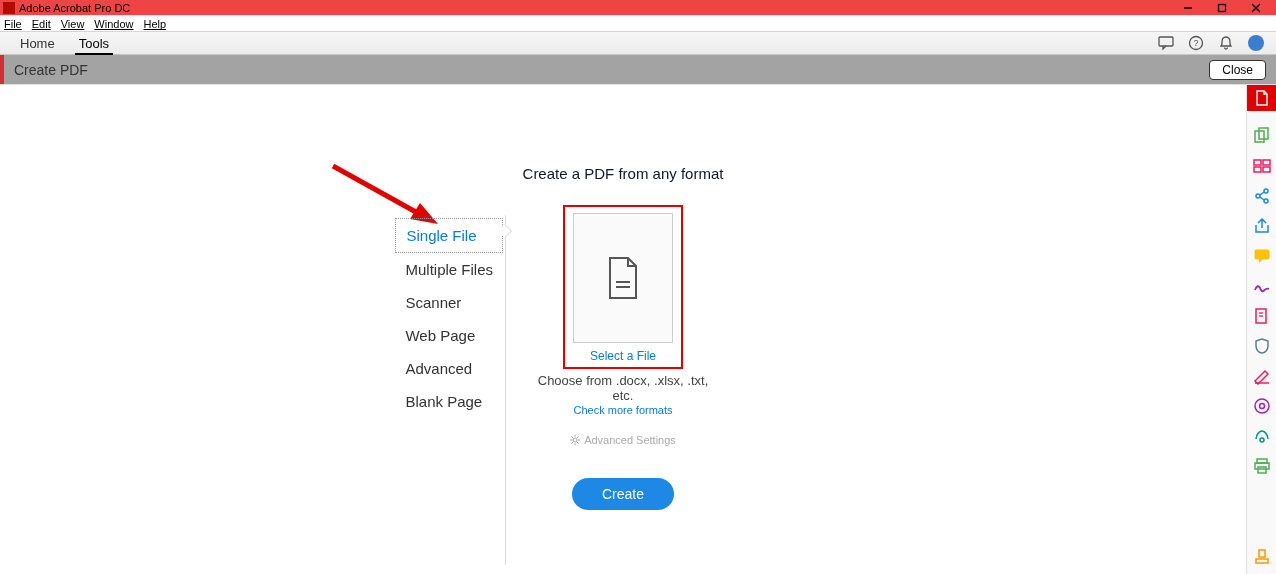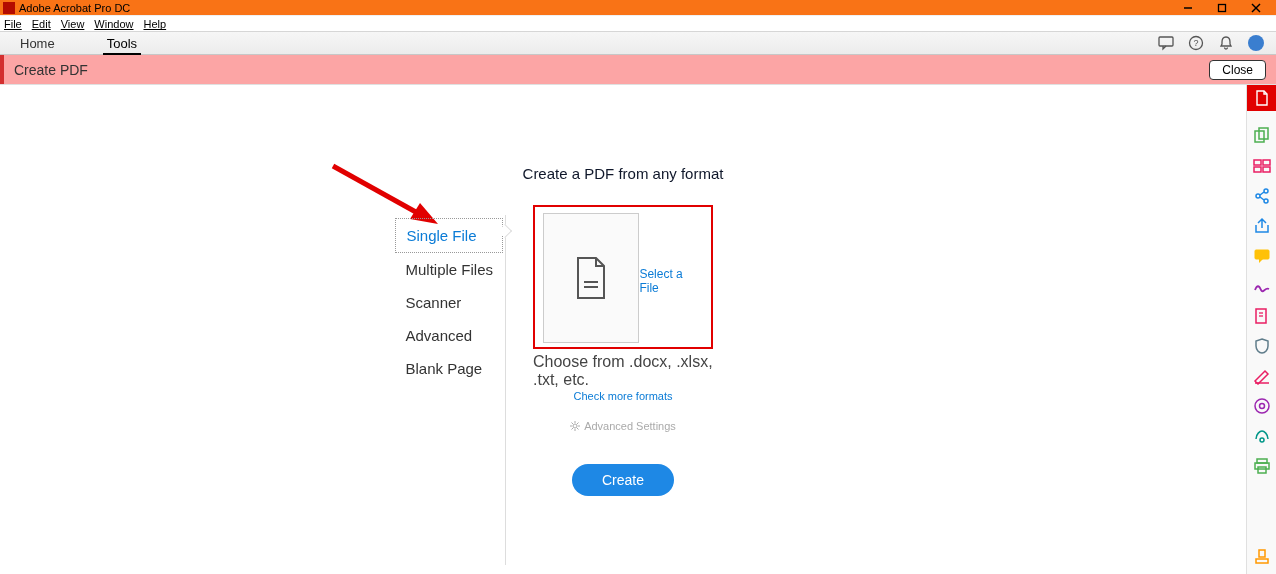--- a/index.html
+++ b/index.html
@@ -1,58 +1,58 @@
 <!DOCTYPE html>
 <html><head>
 <meta charset="utf-8">
 <style>
   * { box-sizing: border-box; margin: 0; padding: 0; font-family: "Segoe UI", Tahoma, sans-serif; }
   html, body { width: 1276px; height: 574px; overflow: hidden; background: #fff; }
   
-  .title-bar { height: 16px; background: #f97316; display: flex; align-items: center; justify-content: space-between; padding: 0 4px 0 3px; border-bottom: 1px solid #f0f0f0; }
+  .title-bar { height: 16px; background: #ef4444; display: flex; align-items: center; justify-content: space-between; padding: 0 4px 0 3px; border-bottom: 1px solid #f0f0f0; }
   .title-left { display: flex; align-items: center; gap: 4px; }
   .app-icon { width: 12px; height: 12px; background: #b30b00; display:inline-block; }
   .title-text { font-size: 11px; color: #000; }
   .win-controls { display: flex; align-items: center; gap: 14px; margin-right:6px;}
   .win-btn { width: 20px; height: 14px; display:flex; align-items:center; justify-content:center; font-size:11px; line-height:1; color:#000; }
   
   .menu-bar { height: 15px; display: flex; align-items: center; gap: 10px; padding: 0 4px; background: #fff; font-size: 11px; }
   .menu-bar span { cursor: default; text-decoration: underline; text-decoration-thickness:1px; text-decoration-skip-ink:none;}
   
   .tab-bar { height: 24px; background: linear-gradient(#f6f6f6,#ececec); border-top:1px solid #d6d6d6; border-bottom: 1px solid #c7c7c7; display: flex; align-items: center; padding: 0 8px; justify-content: space-between; }
-  .tab-left { display: flex; align-items: center; height:100%;gap:28px; }
+  .tab-left { display: flex; align-items: center; height:100%; }
   .tab-item { font-size: 13px; color: #333; padding: 0 12px; height:100%; display:flex; align-items:center; }
   .tab-item.active { color:#000; position:relative; }
   .tab-item.active::after { content:""; position:absolute; bottom:-1px; left:8px; right:8px; height:2px; background:#000; }
   .tab-right { display:flex; align-items:center; gap:14px; padding-right:4px; }
   .tab-icon { width:16px; height:16px; color:#555; }
   .avatar { width:16px; height:16px; border-radius:50%; background:#3a7ecf; }
   
-  .sub-bar { height: 30px; background:#fca5a5; border-bottom:1px solid #e0e0e0; display:flex; align-items:center; justify-content:space-between; padding:0 10px; position:relative;}
+  .sub-bar { height: 30px; background:#a3a3a3; border-bottom:1px solid #e0e0e0; display:flex; align-items:center; justify-content:space-between; padding:0 10px; position:relative;}
   .sub-left { display:flex; align-items:center; height:100%; }
   .red-stripe { position:absolute; left:0; top:0; bottom:0; width:4px; background:#d32f2f; }
   .sub-title { font-size: 14px; color:#333; margin-left:4px;}
   .close-btn { font-size:12px; border:1px solid #333; border-radius:4px; padding:2px 12px; background:#fff; }
   
   .main { position:absolute; top:85px; left:0; right:30px; bottom:0; background:#fff; }
   .heading { position:absolute; left:0; right:0; top:80px; text-align:center; font-size:15px; font-weight:400; color:#0f172a; }
   
   .options { position:absolute; top:133px; right:50%; margin-right:120px; text-align:left; }
   .opt { font-size:15px; color:#333; padding:8px 10px; white-space:nowrap; }
   .opt.active { color:#0a7bd6; position:relative; border:1px dotted #999; }
   
   .vline { position:absolute; top:130px; left:50%; margin-left:-118px; width:1px; height:350px; background:#ddd; }
   .notch { position:absolute; top:141px; left:50%; margin-left:-123px; width:10px; height:10px; background:#fff; border-top:1px solid #ddd; border-right:1px solid #ddd; transform:rotate(45deg); }
   
   .center { position:absolute; top:120px; left:50%; margin-left:-90px; width:180px; display:flex; flex-direction:column; align-items:center; }
-  .red-box { border:2px solid #e10000; padding:6px 8px 4px 8px; display:flex; align-items:center; }
+  .red-box { border:2px solid #e10000; padding:6px 8px 4px 8px; display:flex; flex-direction:column; align-items:center; }
   .drop { width:100px; height:130px; border:1px solid #ccc; background:#fafafa; display:flex; align-items:center; justify-content:center; }
   .file-svg { width:34px; height:44px; }
   .select-file { font-size:12px; color:#0a7bd6; margin-top:6px; }
-  .choose-from { font-size:16px; color:#444; margin-top:4px; }
+  .choose-from { font-size:13px; color:#444; margin-top:4px;text-align:center; }
   .check-more { font-size:11px; color:#0a7bd6; margin-top:1px; }
   .adv { font-size:11px; color:#aaa; margin-top:18px; display:flex; align-items:center; gap:4px;text-align:center;}
   .gear { width:10px;height:10px; display:inline-block; }
   .create-btn { margin-top:32px; background:#1e88e5; color:#fff; border:none; border-radius:20px; padding:8px 30px; font-size:14px; }
   
   .arrow { position:absolute; top:76px; left:50%; margin-left:-295px; width:120px; height:70px; pointer-events:none; }
   
   .rail { position:absolute; top:85px; right:0; bottom:0; width:30px; background:#f9f9f9; border-left:1px solid #e0e0e0; display:flex; flex-direction:column; align-items:center; padding-top:6px; gap:12px; }
   .rail .r { width:18px; height:18px; }
   .rail-top { background:#e10000; width:30px; height:26px; display:flex; align-items:center; justify-content:center; margin:-6px 0 4px 0;}
@@ -137,20 +137,21 @@
 
   <svg class="arrow" viewBox="0 0 120 70">
     <line x1="5" y1="5" x2="95" y2="55" stroke="#e10000" stroke-width="5"></line>
     <polygon points="110,63 82,58 92,42" fill="#e10000"></polygon>
   </svg>
 
   <div class="options">
     <div class="opt active">Single File</div>
     <div class="opt">Multiple Files</div>
     <div class="opt">Scanner</div>
+    <div class="opt">Web Page</div>
     <div class="opt">Advanced</div>
     <div class="opt">Blank Page</div>
   </div>
 
   <div class="vline"></div>
   <div class="notch"></div>
 
   <div class="center">
     <div class="red-box">
       <div class="drop">

